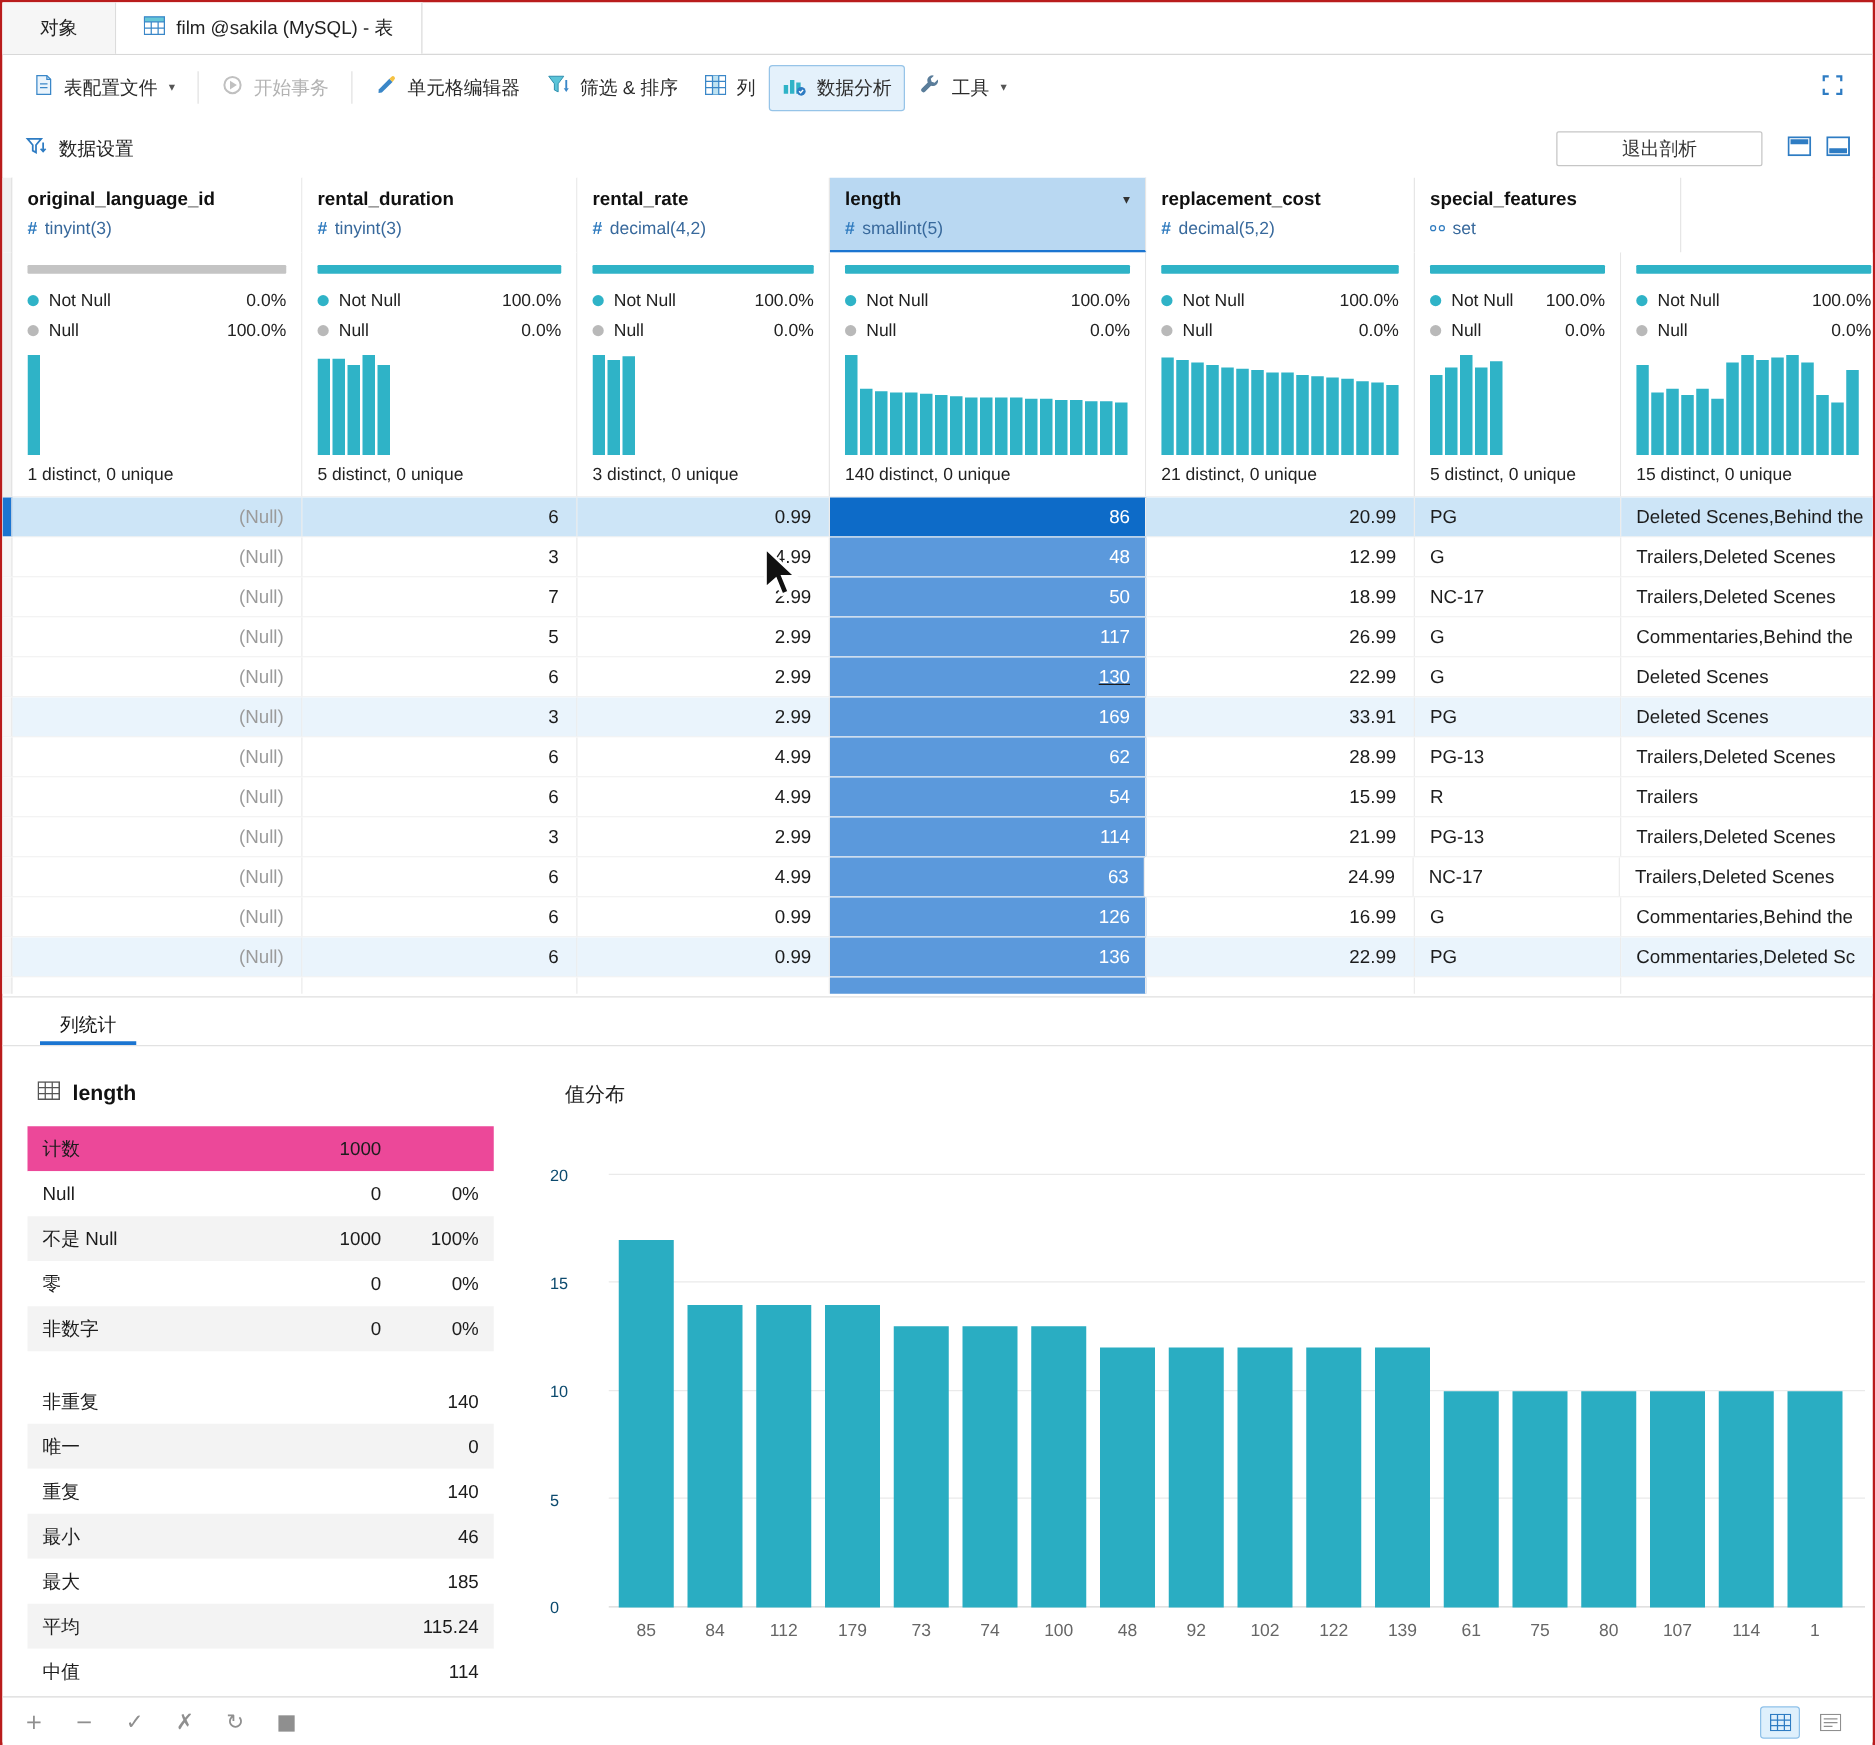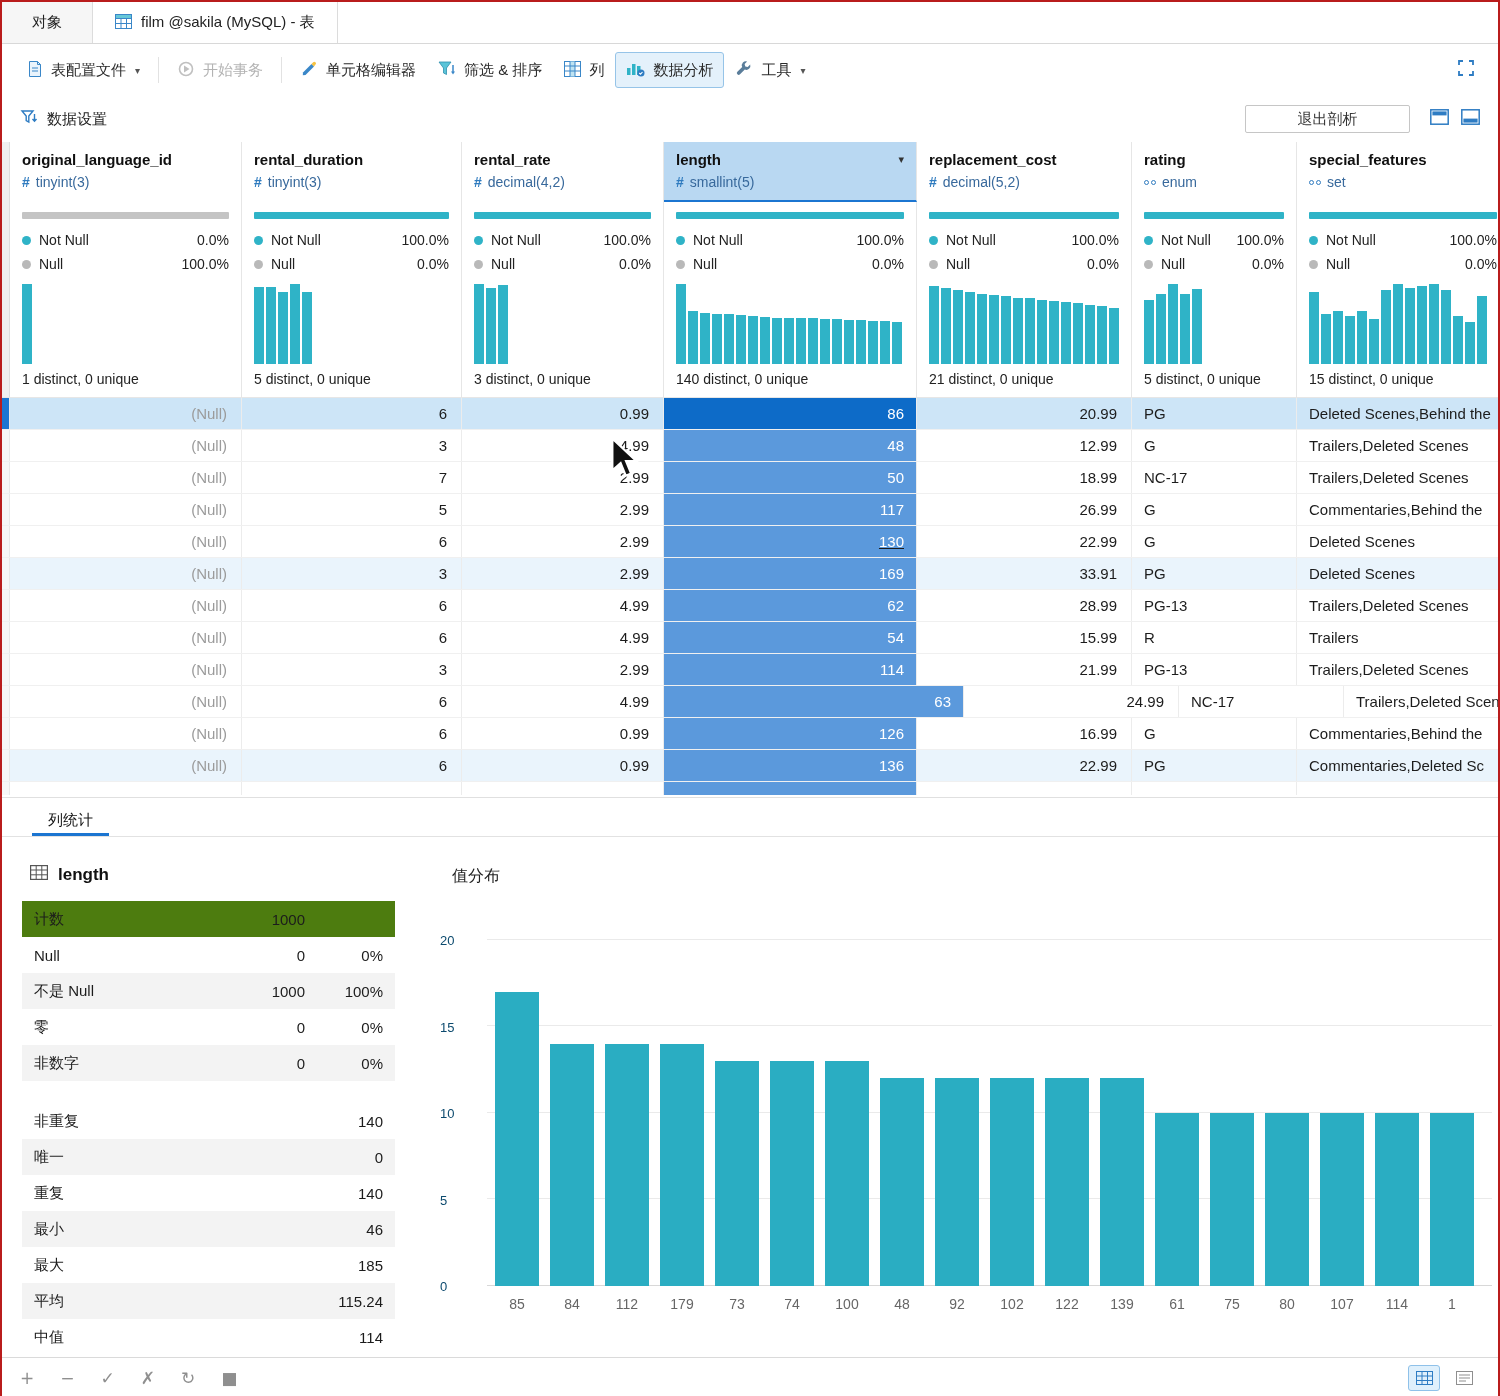--- a/index.html
+++ b/index.html
@@ -71,21 +71,21 @@
 .grow.partial .cell.len{background:#5b99dc}
 
 
 .bottom{position:absolute;top:795px;left:0;right:0;height:560px;background:#fff;border-top:1px solid #e0e0e0}
 .ptabs{height:39px;border-bottom:1px solid #e2e2e2;display:flex;align-items:stretch;padding-left:30px}
 .ptab{font-size:15px;color:#111;padding:10px 16px 0;border-bottom:3px solid #1b75d1;display:flex;align-items:center}
 .stats{position:absolute;left:20px;top:62px;width:373px}
 .stitle{display:flex;align-items:center;gap:10px;font-size:17px;font-weight:bold;color:#111;height:30px;margin-bottom:11px;padding-left:8px}
 .srow{display:flex;align-items:center;height:36px;padding:0 12px;font-size:15px;color:#1c1c1c;background:#fff}
 .srow.sshade{background:#f3f3f3}
-.srow.shl{background:#4d7c0f}
+.srow.shl{background:#ec4899}
 .srow.sgap{margin-top:22px}
 .slabel{flex:0 0 130px}
 .sval{flex:1;text-align:right}
 .spct{flex:0 0 78px;text-align:right}
 
 
 .chart{position:absolute;left:450px;top:62px;width:1046px;height:480px}
 .ctitle{position:absolute;left:0;top:6px;font-size:16px;color:#222}
 .plot{position:absolute;left:35px;top:80px;width:1005px;height:346px}
 .gline{position:absolute;left:0;right:0;height:1px;background:#eaeaea}
@@ -258,32 +258,20 @@
             <span class="ttext">smallint(5)</span>
           </div>
         </div>
         <div class="hcell" style="width: 215px;">
           <div class="hname">
             <span>replacement_cost</span>
           </div>
           <div class="htype">
             <span class="ticon-hash">#</span>
             <span class="ttext">decimal(5,2)</span>
-          </div>
-        </div>
-        <div class="hcell" style="width: 165px;">
-          <div class="hname">
-            <span>rating</span>
-          </div>
-          <div class="htype">
-            <span class="ticon-dots">
-              <i></i>
-              <i></i>
-            </span>
-            <span class="ttext">enum</span>
           </div>
         </div>
         <div class="hcell" style="width: 213px;">
           <div class="hname">
             <span>special_features</span>
           </div>
           <div class="htype">
             <span class="ticon-dots">
               <i></i>
               <i></i>
@@ -692,21 +680,21 @@
           <div class="gut"></div>
           <div class="cell num nullv" style="width: 232px;">
             <span>(Null)</span>
           </div>
           <div class="cell num" style="width: 220px;">
             <span>6</span>
           </div>
           <div class="cell num" style="width: 202px;">
             <span>4.99</span>
           </div>
-          <div class="cell len" style="width: 300px;">
+          <div class="cell len" style="width: 252px;">
             <span>63</span>
           </div>
           <div class="cell num" style="width: 215px;">
             <span>24.99</span>
           </div>
           <div class="cell txt" style="width: 165px;">
             <span>NC-17</span>
           </div>
           <div class="cell txt" style="width: 213px;">
             <span>Trailers,Deleted Scenes</span>

